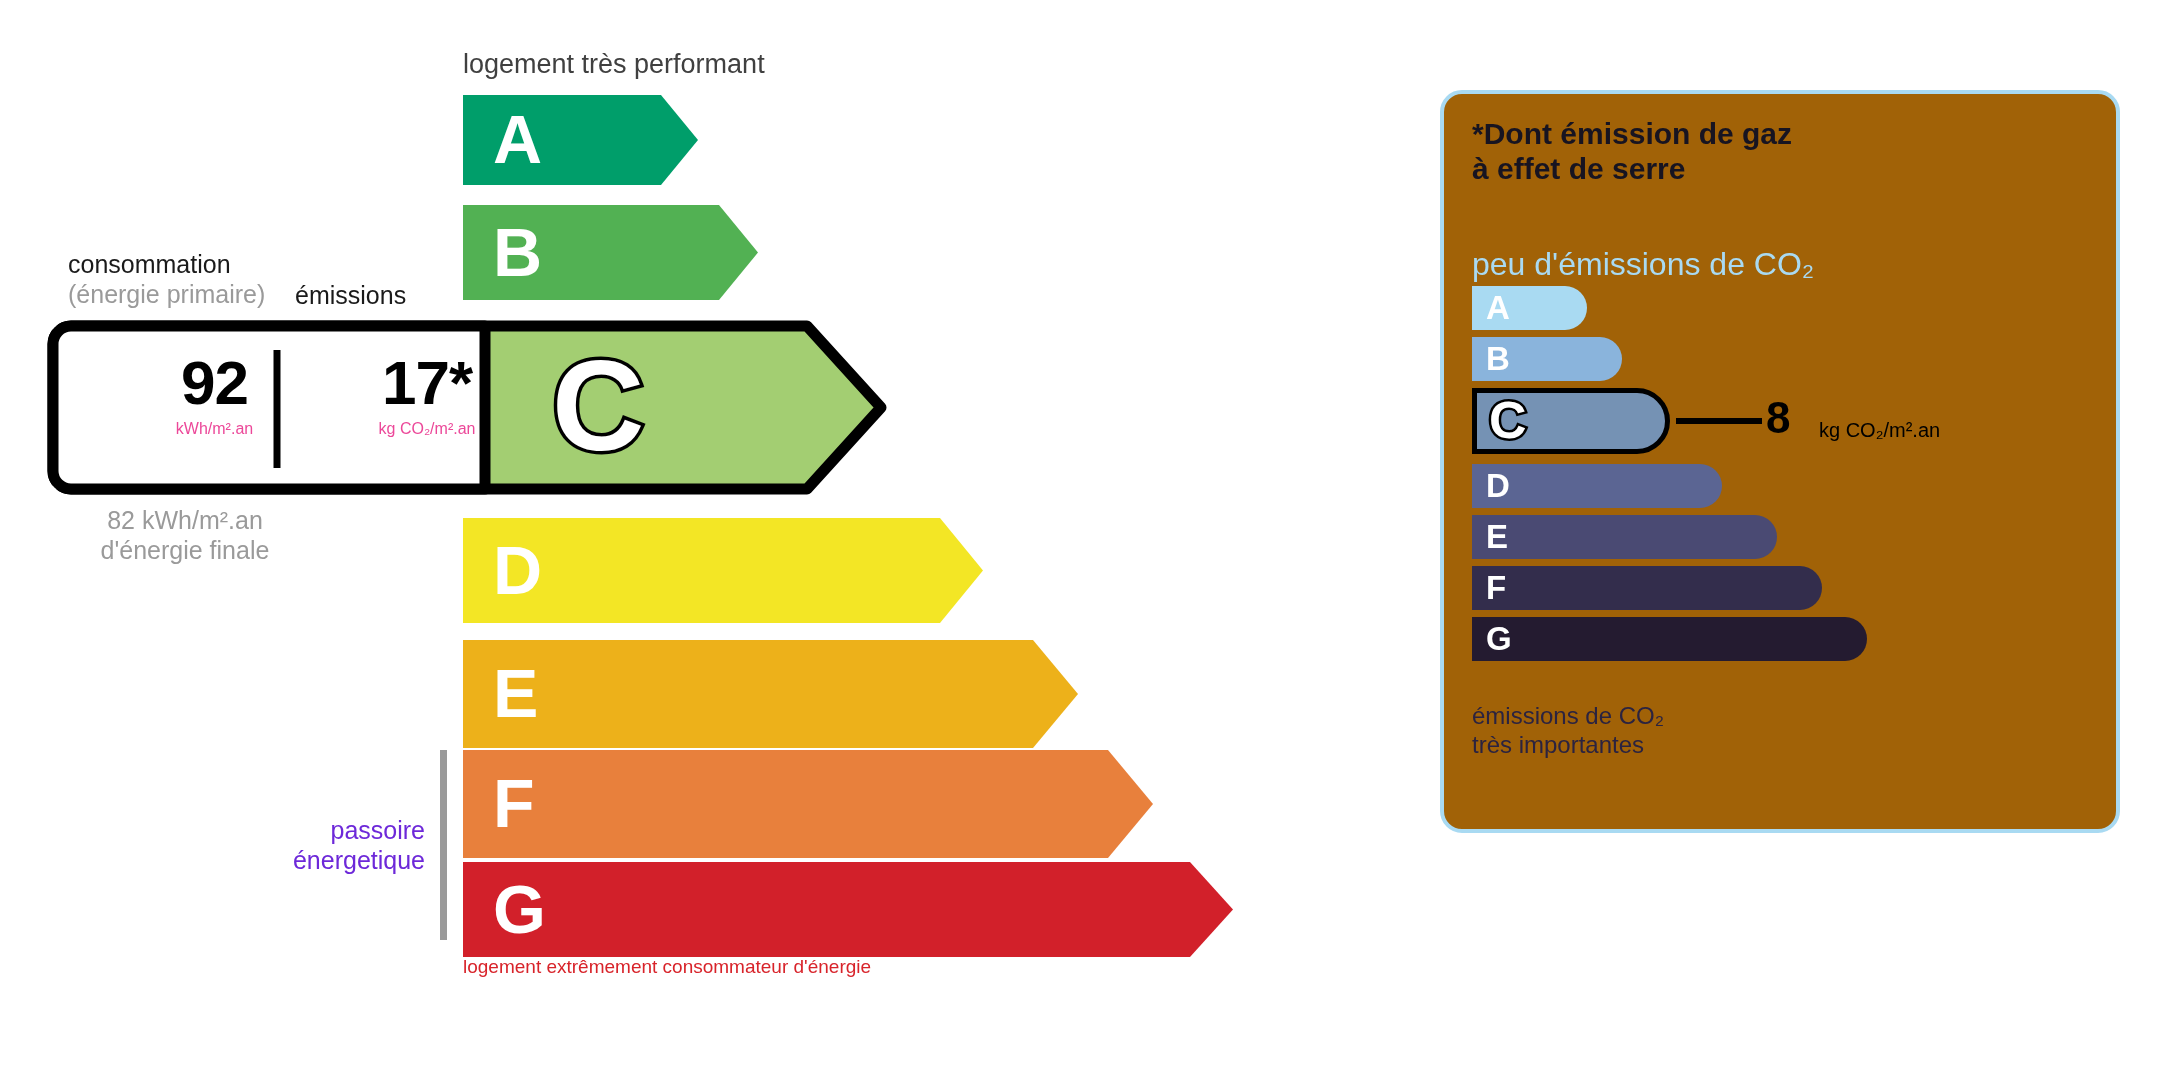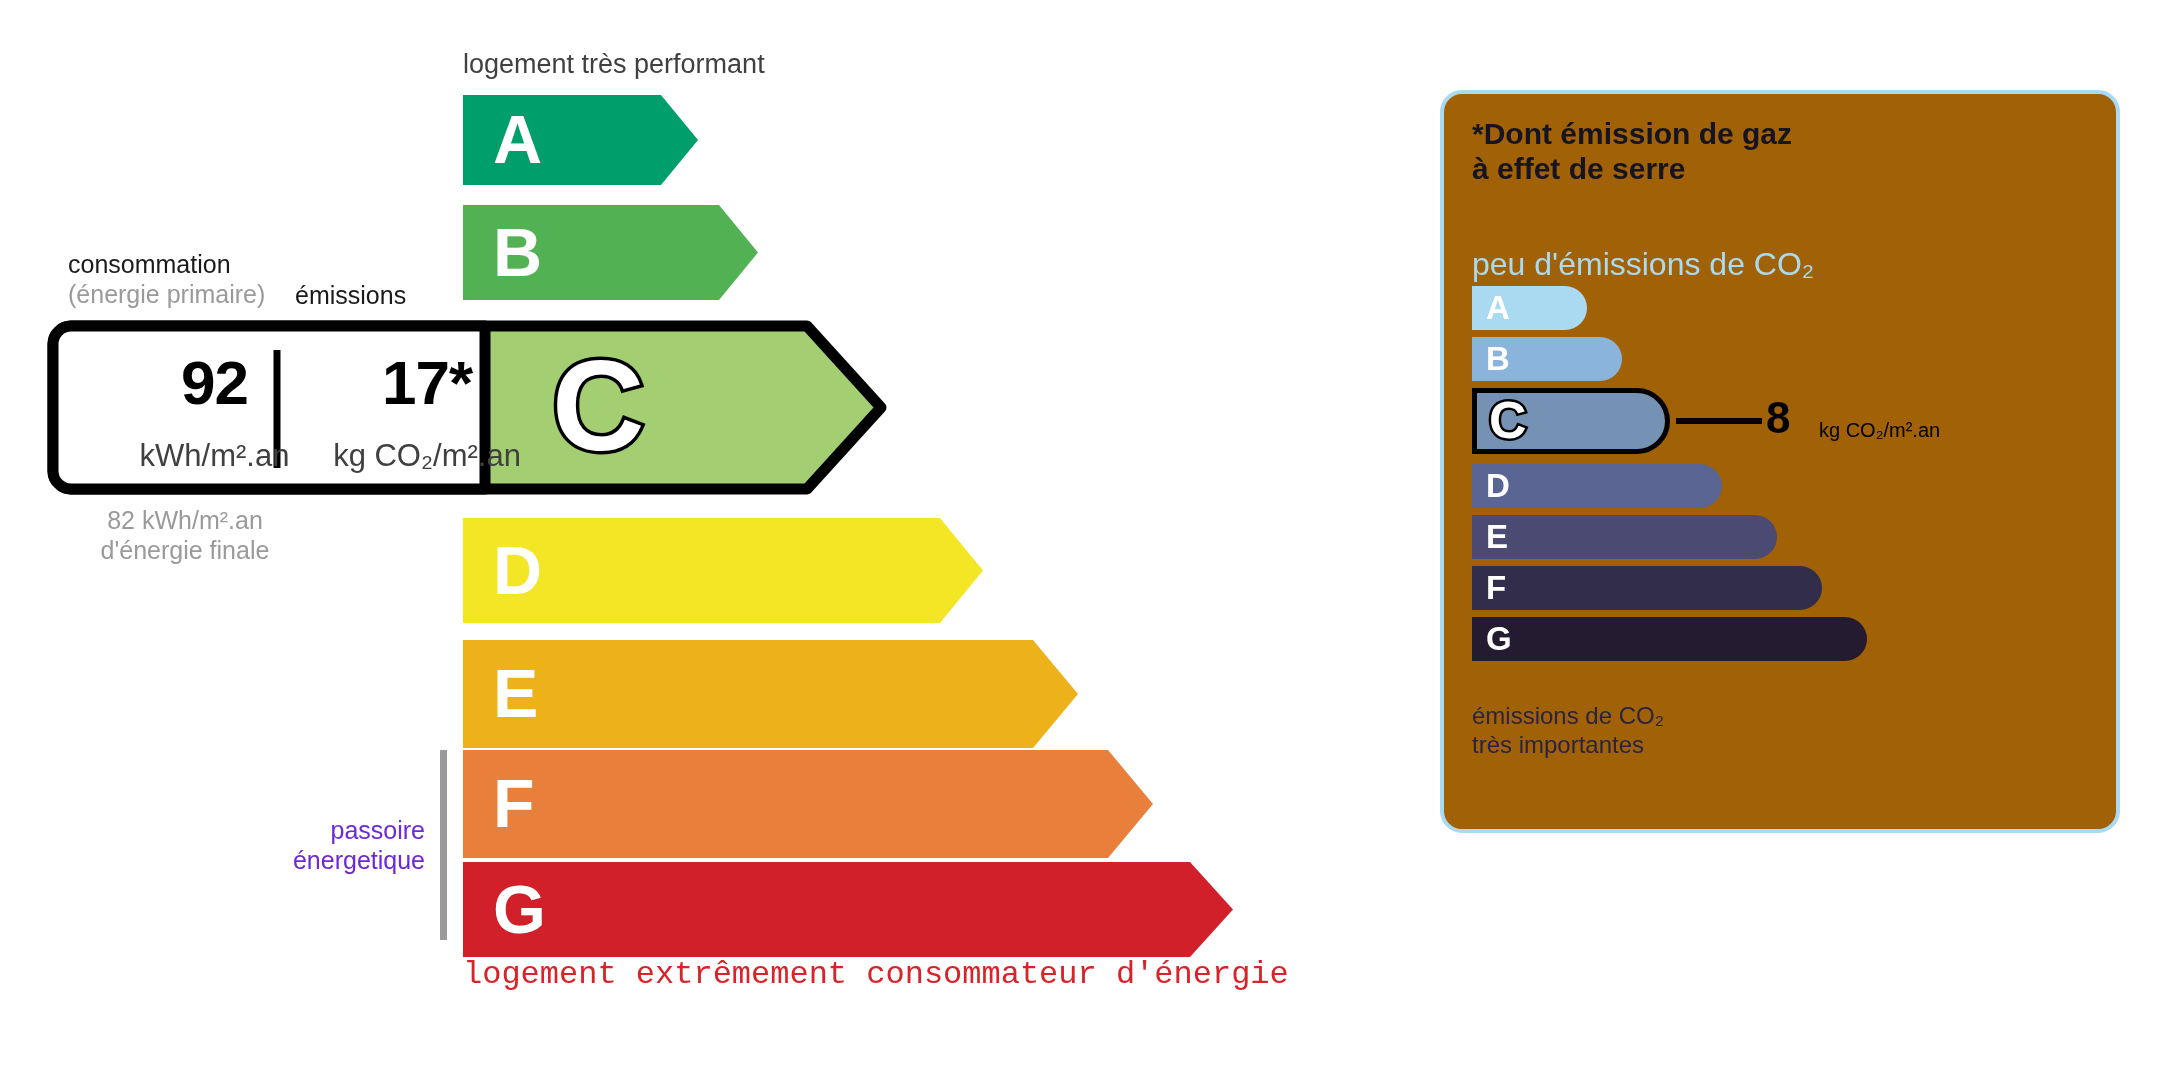--- a/index.html
+++ b/index.html
@@ -12,21 +12,21 @@
 
   
   #energy-panel{position:absolute;left:0;top:0;width:1400px;height:1079px;}
 
   .top-caption{
     position:absolute;left:463px;top:49px;
     font-size:27px;color:#404040;white-space:nowrap;
   }
   .bottom-caption{
     position:absolute;left:463px;top:956px;
-    font-size:32px;color:#D8232A;white-space:nowrap;font-family:Liberation Mono, monospace;
+    font-size:19px;color:#D8232A;white-space:nowrap;
   }
 
   .col-head{position:absolute;font-size:25px;line-height:1.18;}
   #head-consommation{left:68px;top:250px;width:250px;text-align:left;color:#1a1a1a;}
   #head-consommation .sub{color:#9a9a9a;}
   #head-emissions{left:295px;top:281px;color:#1a1a1a;}
 
   
   .arrow{position:absolute;color:#ffffff;}
   .arrow .letter{
@@ -42,21 +42,21 @@
     position:absolute;left:47px;top:320px;width:840px;height:175px;
   }
   #grade-row svg{position:absolute;left:0;top:0;}
   #value-92{
     position:absolute;left:60px;top:32px;width:215px;text-align:center;
   }
   #value-17{
     position:absolute;left:285px;top:32px;width:190px;text-align:center;
   }
   .val-num{font-size:62px;font-weight:bold;color:#000;line-height:1;letter-spacing:-1px;}
-  .val-unit{font-size:31px;color:#404040;margin-top:24px;}
+  .val-unit{font-size:16px;color:#ec4899;margin-top:6px;}
   #letter-C{
     position:absolute;left:505px;top:22px;
     font-size:128px;line-height:1;font-weight:bold;color:#ffffff;
     -webkit-text-stroke:7px #000;paint-order:stroke fill;
   }
   #final-energy{
     position:absolute;left:60px;top:505px;width:250px;text-align:center;
     font-size:25px;line-height:1.2;color:#9a9a9a;
   }
 

